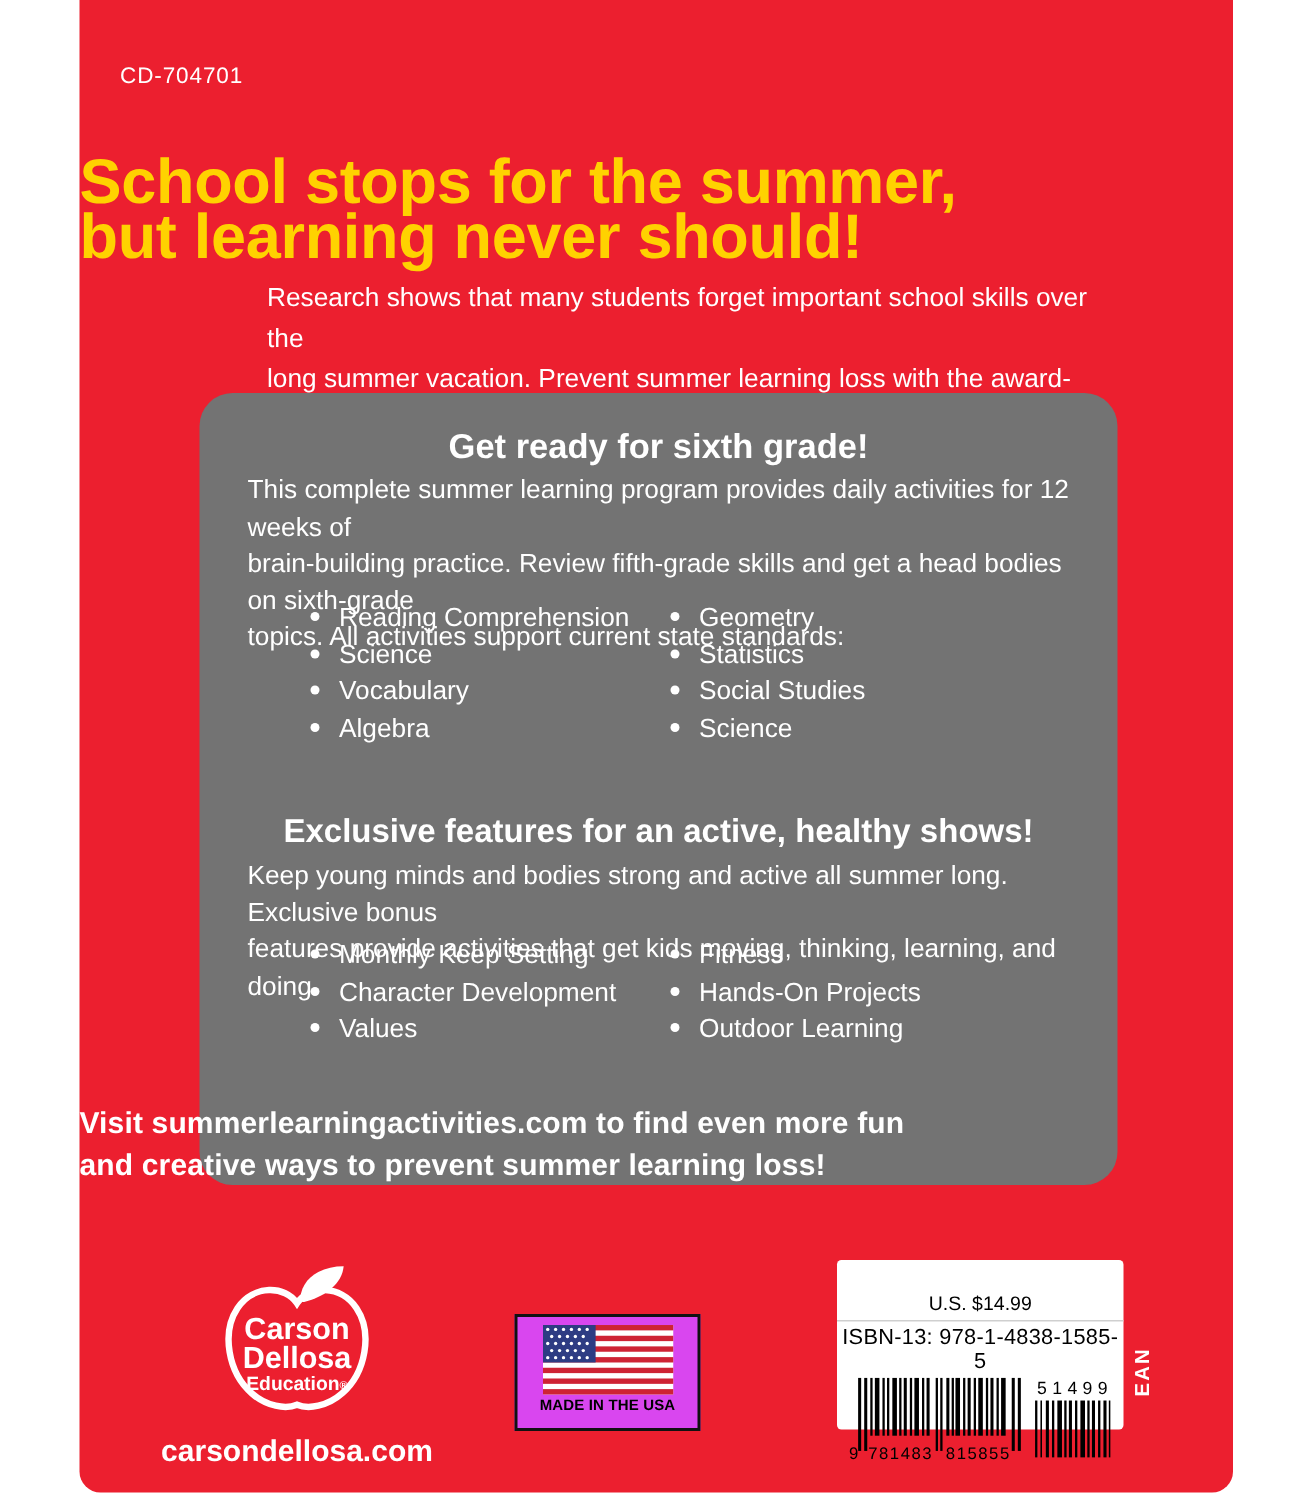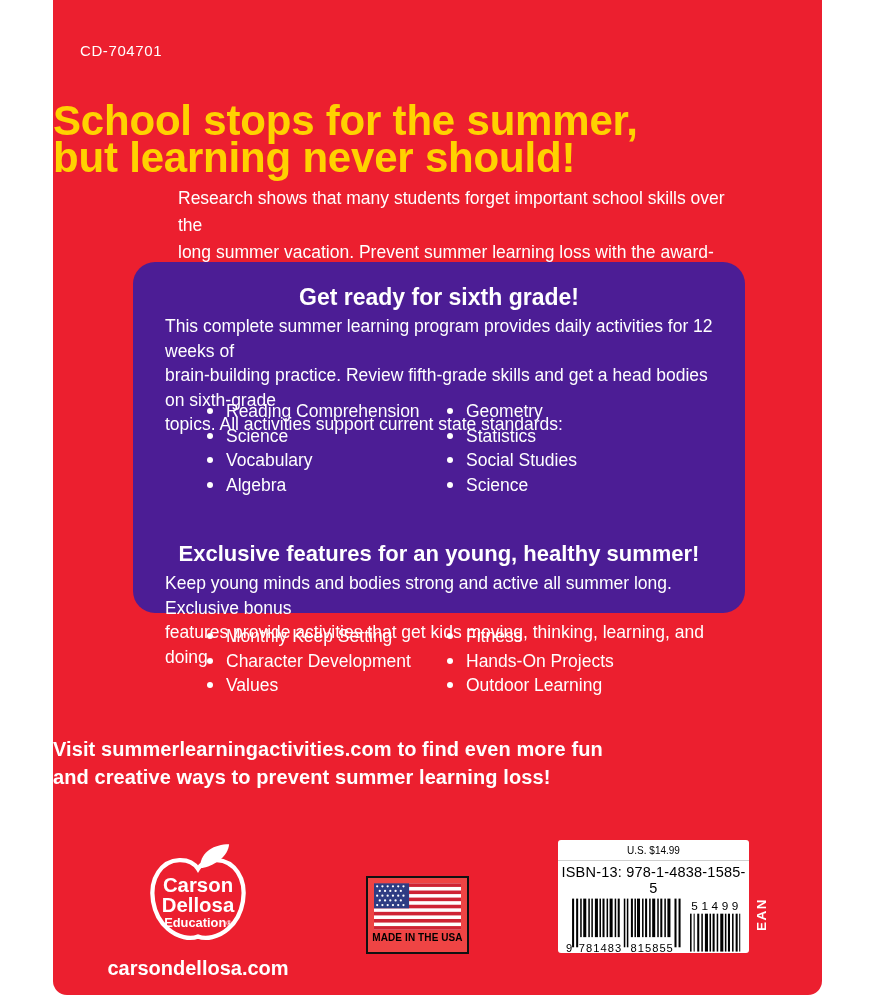--- a/index.html
+++ b/index.html
@@ -20,22 +20,22 @@
     color:#FFD200; font-size:42px; font-weight:bold; line-height:37px;
     letter-spacing:-.2px;
   }
   .intro {
     position:absolute; top:185px; left:125px; width:565px;
     color:#fff; font-size:17.5px; line-height:27px;
   }
   .intro .ital { font-style:italic; }
   .intro sup { font-size:10px; }
   .panel {
-    position:absolute; left:80px; top:262px; width:612px; height:351px;
-    background:#4c1d95; border-radius:22px;
+    position:absolute; left:80px; top:262px; width:612px; height:528px;
+    background:#737373; border-radius:22px;
   }
   .panel-h { position:absolute; left:0; width:100%; text-align:center;
     color:#fff; font-weight:bold; }
   .panel-h.h1 { top:22px; font-size:23px; }
   .panel-h.h2 { top:279px; font-size:22px; }
   .panel-p { position:absolute; left:32px; width:560px; color:#fff;
     font-size:17.5px; line-height:24.5px; }
   .panel-p.p1 { top:52px; }
   .panel-p.p2 { top:309px; }
   .bullets { position:absolute; left:74px; display:flex; }
@@ -52,32 +52,32 @@
     color:#ffffff; font-weight:bold; font-size:20px; line-height:28px;
     letter-spacing:.1px;
   }
   .logo-block { position:absolute; left:50px; top:843px; width:190px;
     text-align:center; color:#fff; }
   .logo-block svg { display:block; margin:0 auto; }
   .logo-block svg text { font-family:"Liberation Sans", sans-serif;
     font-weight:bold; fill:#fff; }
   .website { font-size:20px; font-weight:bold; margin-top:15px; }
   .flag-box {
-    position:absolute; left:313px; top:876px; width:103px; height:78px;
-    background:#ef4444; border:2px solid #111; box-sizing:border-box;
+    position:absolute; left:290px; top:876px; width:124px; height:78px;
+    background:#d946ef; border:2px solid #111; box-sizing:border-box;
     text-align:center;
   }
   .flag-box svg { display:block; margin:5px auto 0 auto; }
   .made-in { font-size:10px; font-weight:bold; color:#000;
     letter-spacing:.1px; margin-top:2px; }
   .barcode-box {
     position:absolute; left:505px; top:840px; width:191px; height:113px;
     background:#fff; border-radius:3px; color:#000;
   }
-  .price-row { text-align:center; font-size:10px; padding-top:5px;
+  .price-row { text-align:center; font-size:13px; padding-top:21px;
     padding-bottom:4px; border-bottom:1.5px solid #cfcfcf; }
   .isbn-row { text-align:center; font-size:14.5px; margin-top:3px;
     letter-spacing:.2px; }
   .codes { display:flex; padding:2px 4px 0 8px; }
   .codes svg { display:block; }
   .codes text { font-family:"Liberation Sans", sans-serif; fill:#000; }
   .ean-label {
     position:absolute; left:701px; top:898px; color:#fff; font-weight:bold;
     font-size:13.5px; letter-spacing:1.5px;
     writing-mode:vertical-rl; transform:rotate(180deg);
@@ -141,21 +141,21 @@
             <span class="dot"></span>
             <span>Social Studies</span>
           </li>
         <li>
             <span class="dot"></span>
             <span>Science</span>
           </li>
       </ul>
     </div>
 
-    <div class="panel-h h2">Exclusive features for an young, healthy summer!</div>
+    <div class="panel-h h2">Exclusive features for an active, healthy shows!</div>
     <div class="panel-p p2">
       <div>Keep young minds and bodies strong and active all summer long. Exclusive bonus</div>
       <div>features provide activities that get kids moving, thinking, learning, and doing.</div>
     </div>
 
     <div class="bullets features">
       <ul class="col1">
         <li>
             <span class="dot"></span>
             <span>Monthly Keep Setting</span>

